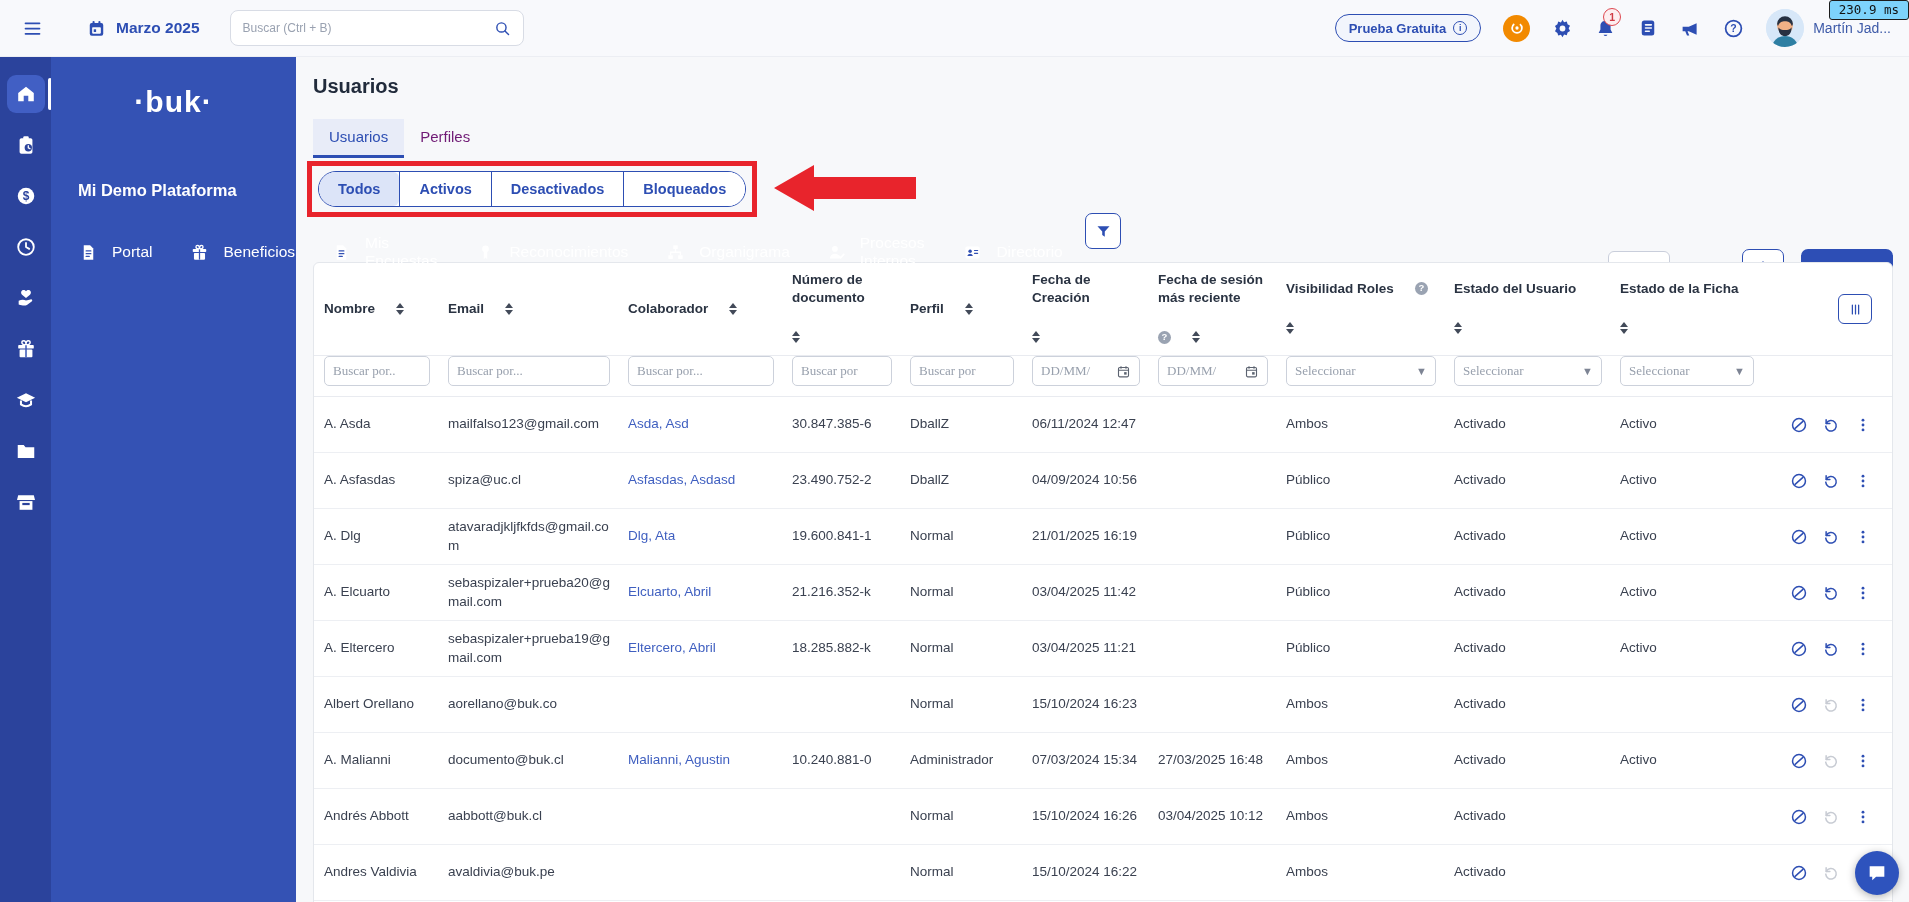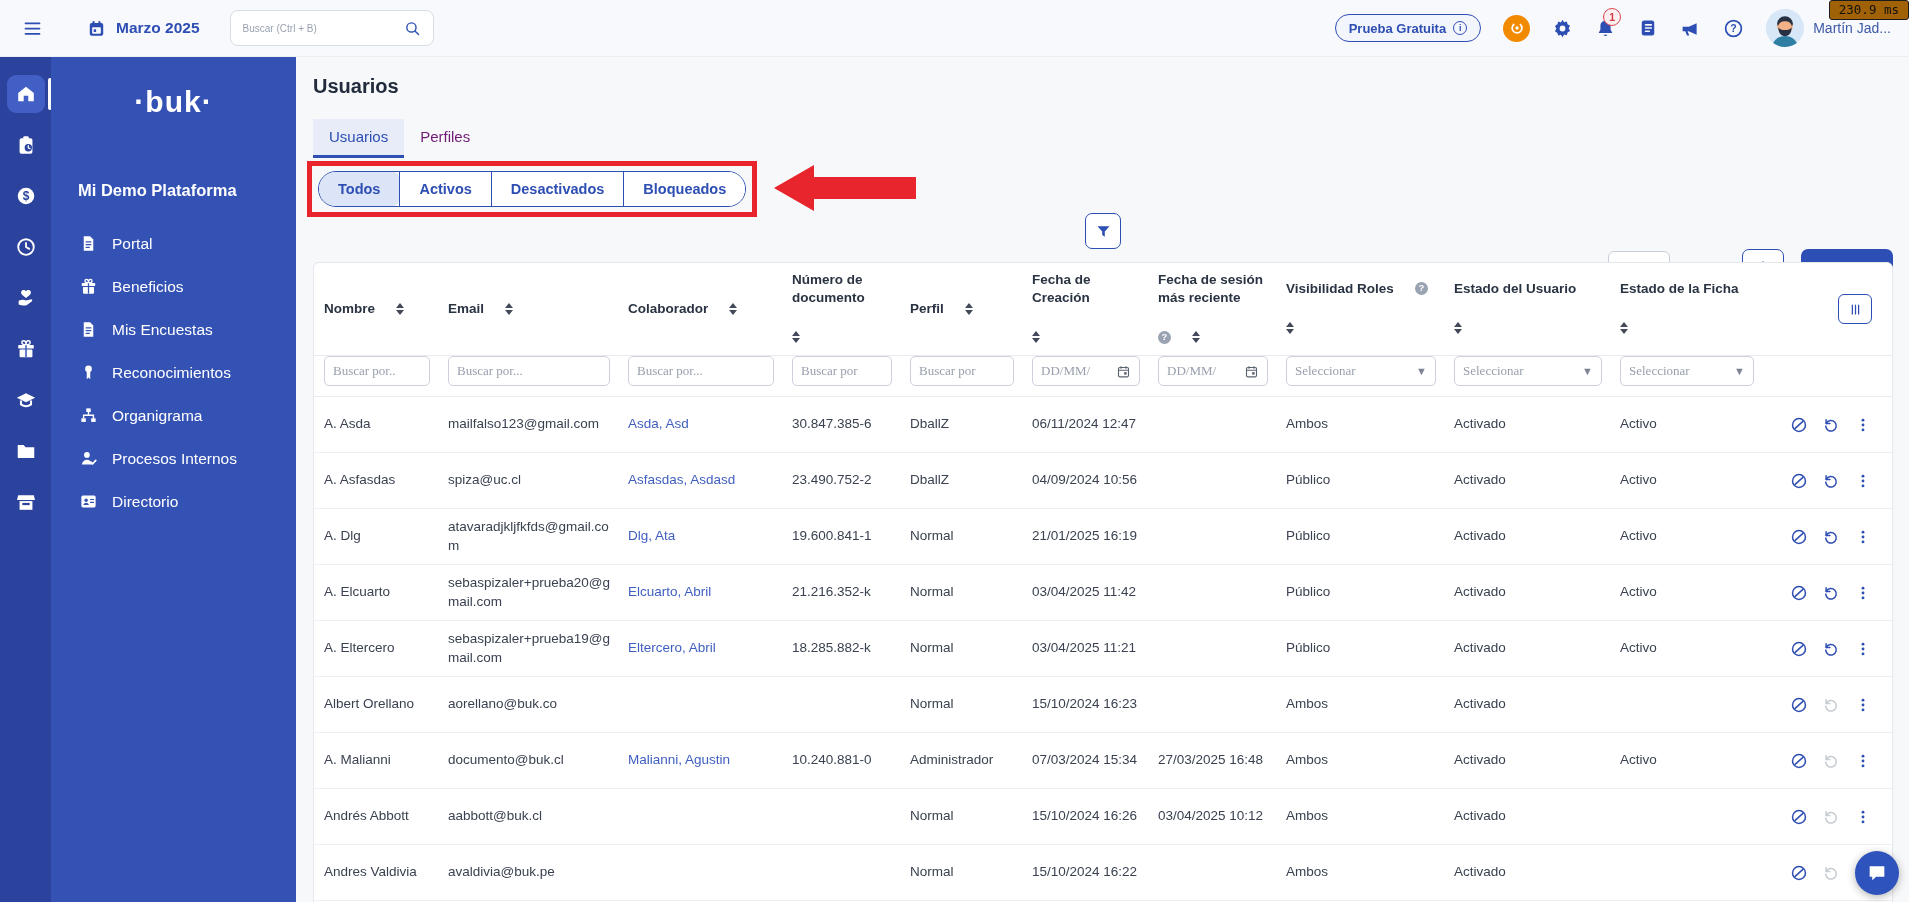--- a/index.html
+++ b/index.html
@@ -6,53 +6,53 @@
   html,body { width:1909px; height:902px; }
   body { position:relative; overflow:hidden; background:#f7f8fa; font-family:"Liberation Sans",sans-serif; }
   svg { display:block; }
 
   
   .topbar { position:absolute; left:0; top:0; width:1909px; height:57px; background:#f8f9fc;
             border-bottom:1px solid #eceef3; display:flex; align-items:center; padding:0 18px 0 22px; z-index:6; }
   .hamburger { color:#2d4eb3; cursor:pointer; }
   .cal-group { display:flex; align-items:center; gap:10px; margin-left:44px; color:#2d4eb3; }
   .month-label { color:#2d4eb3; font-weight:700; font-size:15.5px; }
-  .searchbox { margin-left:30px; width:204px; height:36px; background:#fff; border:1px solid #d8dce5;
+  .searchbox { margin-left:30px; width:294px; height:36px; background:#fff; border:1px solid #d8dce5;
                border-radius:8px; display:flex; align-items:center; justify-content:space-between;
-               padding:0 12px; color:#9aa2b1; font-size:10px; cursor:text; }
+               padding:0 12px; color:#9aa2b1; font-size:12px; cursor:text; }
   .searchbox .sicon { color:#2d4eb3; }
   .tb-right { margin-left:auto; display:flex; align-items:center; gap:22px; }
   .trial-pill { border:1.5px solid #2d4eb3; color:#2d4eb3; border-radius:15px; height:28px; padding:0 13px;
                 display:flex; gap:7px; align-items:center; font-size:13px; font-weight:700; background:#f2f5fc; cursor:pointer; }
   .qoutline { width:14px; height:14px; border:1.4px solid #2d4eb3; border-radius:50%; font-size:9px; font-weight:700;
               display:inline-flex; align-items:center; justify-content:center; }
   .assistant-btn { width:27px; height:27px; border-radius:50%; background:#f28a00; color:#fff;
                    display:flex; align-items:center; justify-content:center; cursor:pointer; }
   .tb-icon { color:#2d4eb3; cursor:pointer; position:relative; }
   .bell-badge { position:absolute; top:-10px; right:-5px; width:18px; height:18px; border-radius:50%;
                 background:#fdeef0; border:1.5px solid #dd4850; color:#d03b44; font-size:10.5px; font-weight:700;
                 display:flex; align-items:center; justify-content:center; }
   .user-chip { display:flex; align-items:center; gap:9px; cursor:pointer; }
   .avatar { width:38px; height:38px; border-radius:50%; overflow:hidden; background:#d7e7f8; }
   .user-name { color:#3d5aa8; font-size:14px; white-space:nowrap; }
-  .perf-chip { position:absolute; top:0; right:0; background:#a16207; border:1px solid #1c1c1c; border-radius:3px;
+  .perf-chip { position:absolute; top:0; right:0; background:#7dd3fc; border:1px solid #1c1c1c; border-radius:3px;
                font-family:"DejaVu Sans Mono",monospace; font-size:12.5px; color:#111; padding:1px 9px 2px; z-index:10; }
 
   
   .rail { position:absolute; left:0; top:57px; bottom:0; width:51px; background:#2b439c;
           display:flex; flex-direction:column; align-items:center; padding-top:18px; gap:13px; z-index:4; }
   .rail-item { width:38px; height:38px; border-radius:9px; display:flex; align-items:center; justify-content:center;
                color:#fff; position:relative; cursor:pointer; }
   .rail-item.active { background:#415fc4; }
   .rail-item.active::after { content:""; position:absolute; right:-7px; top:3px; width:4px; height:32px;
                              background:#fff; border-radius:2px; }
   .sidebar { position:absolute; left:51px; top:57px; bottom:0; width:245px; background:#3452b4; color:#fff; z-index:4; }
   .logo { font-size:30px; font-weight:700; text-align:center; margin-top:28px; letter-spacing:1px; }
   .company { font-size:16.5px; font-weight:700; margin:62px 0 0 27px; }
-  .menu { margin-top:22px; display:flex; flex-direction:column; }
+  .menu { margin-top:22px; display:flex; }
   .menu-item { display:flex; align-items:center; gap:14px; padding:12px 10px 12px 27px; font-size:15.5px; cursor:pointer; }
   .menu-item .mi-icon { color:#fff; width:20px; display:flex; justify-content:center; }
 
   
   .main { position:absolute; left:296px; top:57px; right:0; bottom:0; }
   .page-title { position:absolute; left:17px; top:18px; font-size:20px; font-weight:700; color:#212b3b; }
   .tabs { position:absolute; left:17px; top:62px; display:flex; }
   .tab { padding:9px 16px 10px; font-size:15px; color:#701a75; cursor:pointer; border-bottom:3px solid transparent; }
   .tab.active { color:#2d4eb3; background:#e8ecf8; border-bottom-color:#2d4eb3; }
 

